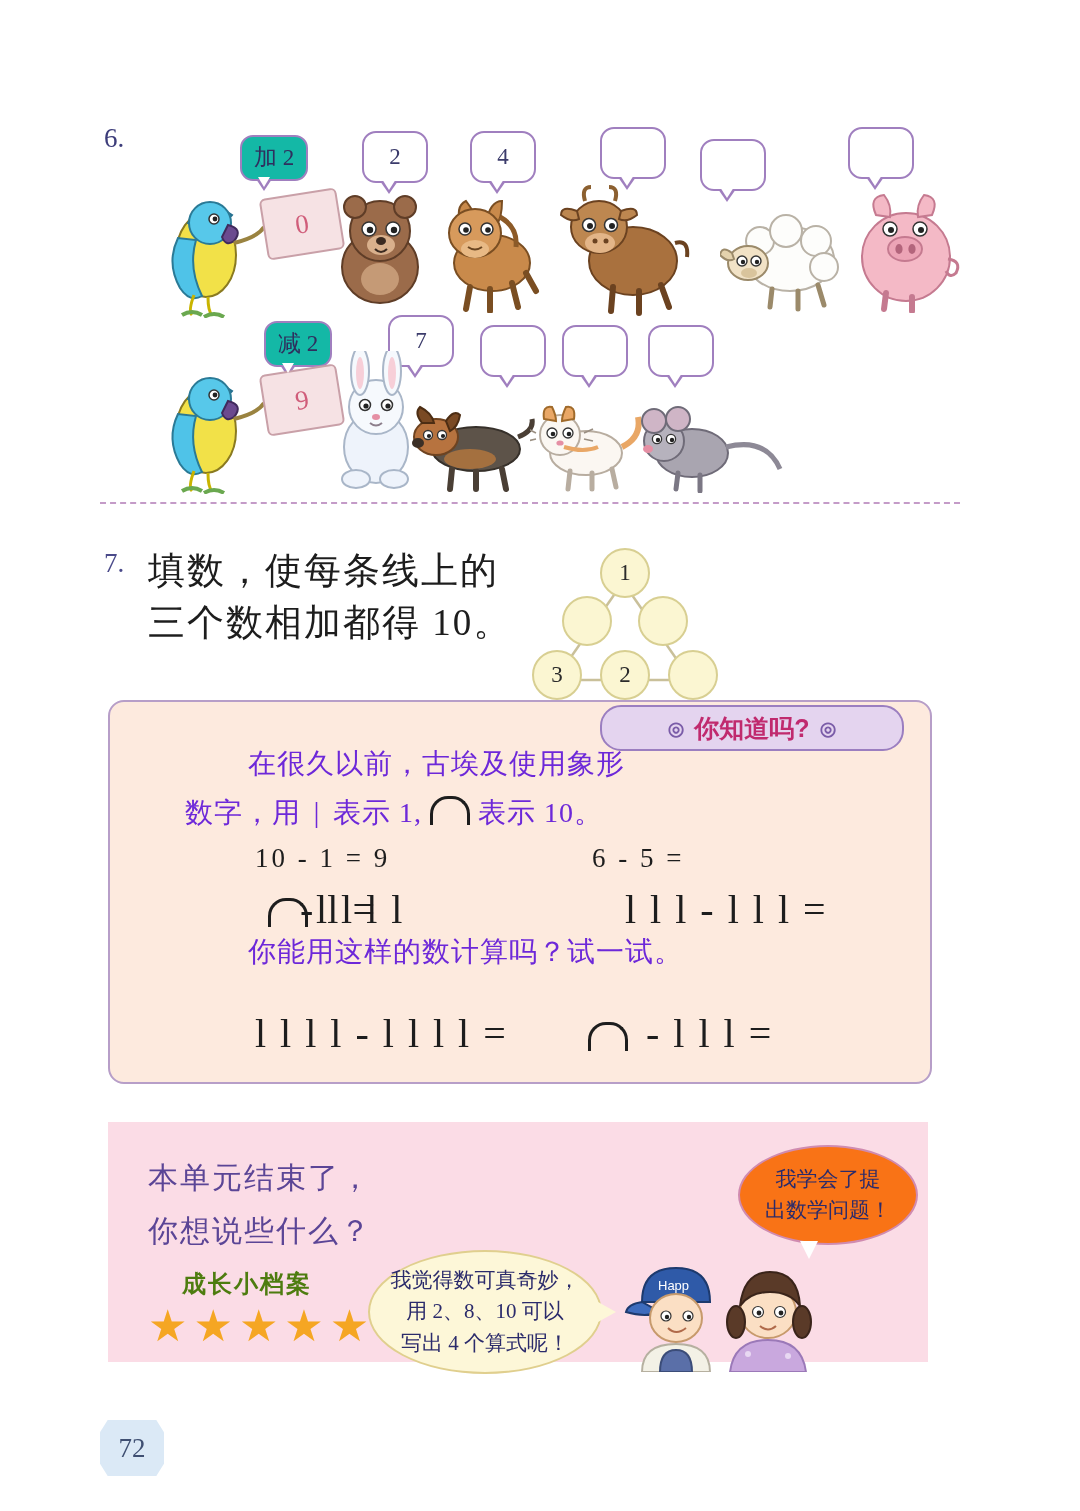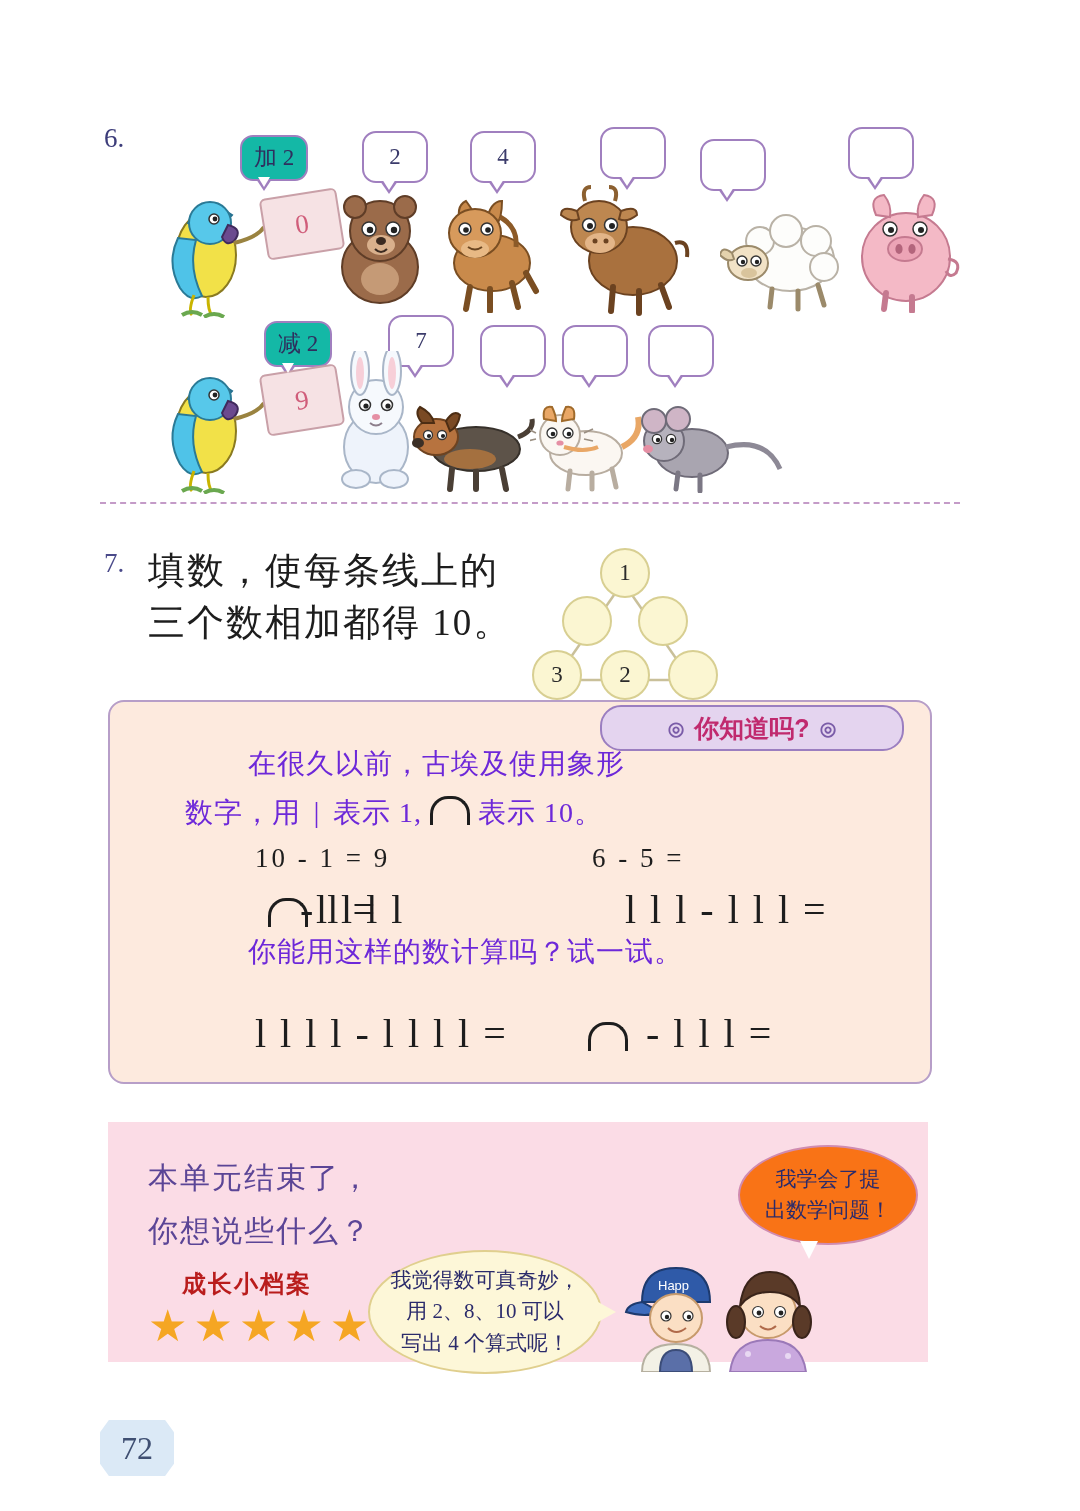--- a/index.html
+++ b/index.html
@@ -236,21 +236,21 @@
     letter-spacing: 2px;
     font-family: "Liberation Serif", serif;
   }
   #pink-l1 { left: 148px; top: 1158px; }
   #pink-l2 { left: 148px; top: 1211px; }
   #archive-label {
     position: absolute;
     left: 182px; top: 1268px;
     font-size: 24px;
     font-weight: bold;
-    color: #b91c1c;
+    color: #4d7c0f;
     letter-spacing: 2px;
     font-family: "Liberation Sans", sans-serif;
   }
   #stars {
     position: absolute;
     left: 148px; top: 1300px;
     font-size: 44px;
     color: #f5a623;
     letter-spacing: 6px;
   }
@@ -299,24 +299,24 @@
     width:0;height:0;
     border-left: 9px solid transparent;
     border-right: 9px solid transparent;
     border-top: 18px solid #ffffff;
   }
 
   
   #page-num {
     position: absolute;
     left: 100px; top: 1420px;
-    width: 74px; height: 56px;
+    width: 64px; height: 56px;
     background: #dbe9f6;
     display:flex; align-items:center; justify-content:center;
-    font-size: 32px;
+    font-size: 27px;
     color: #3f4f72;
     font-family: "Liberation Serif", serif;
     clip-path: polygon(12% 0, 88% 0, 100% 22%, 100% 78%, 88% 100%, 12% 100%, 0 78%, 0 22%);
   }
 </style>
 </head>
 <body>
 
 <div class="page">
 

